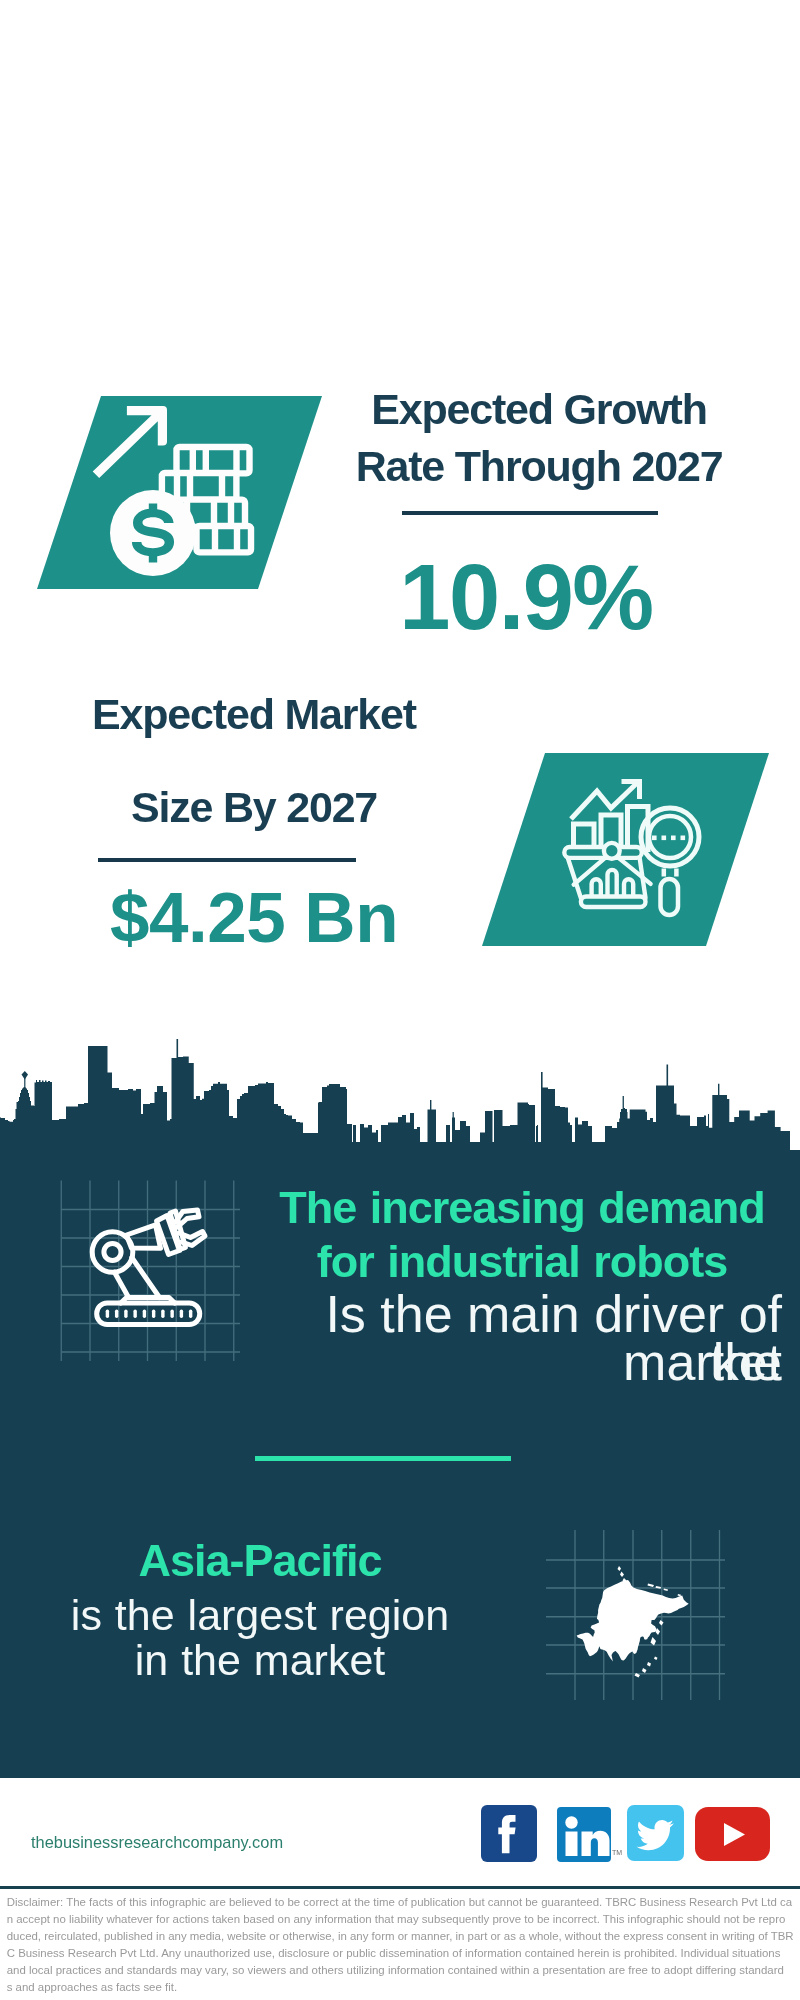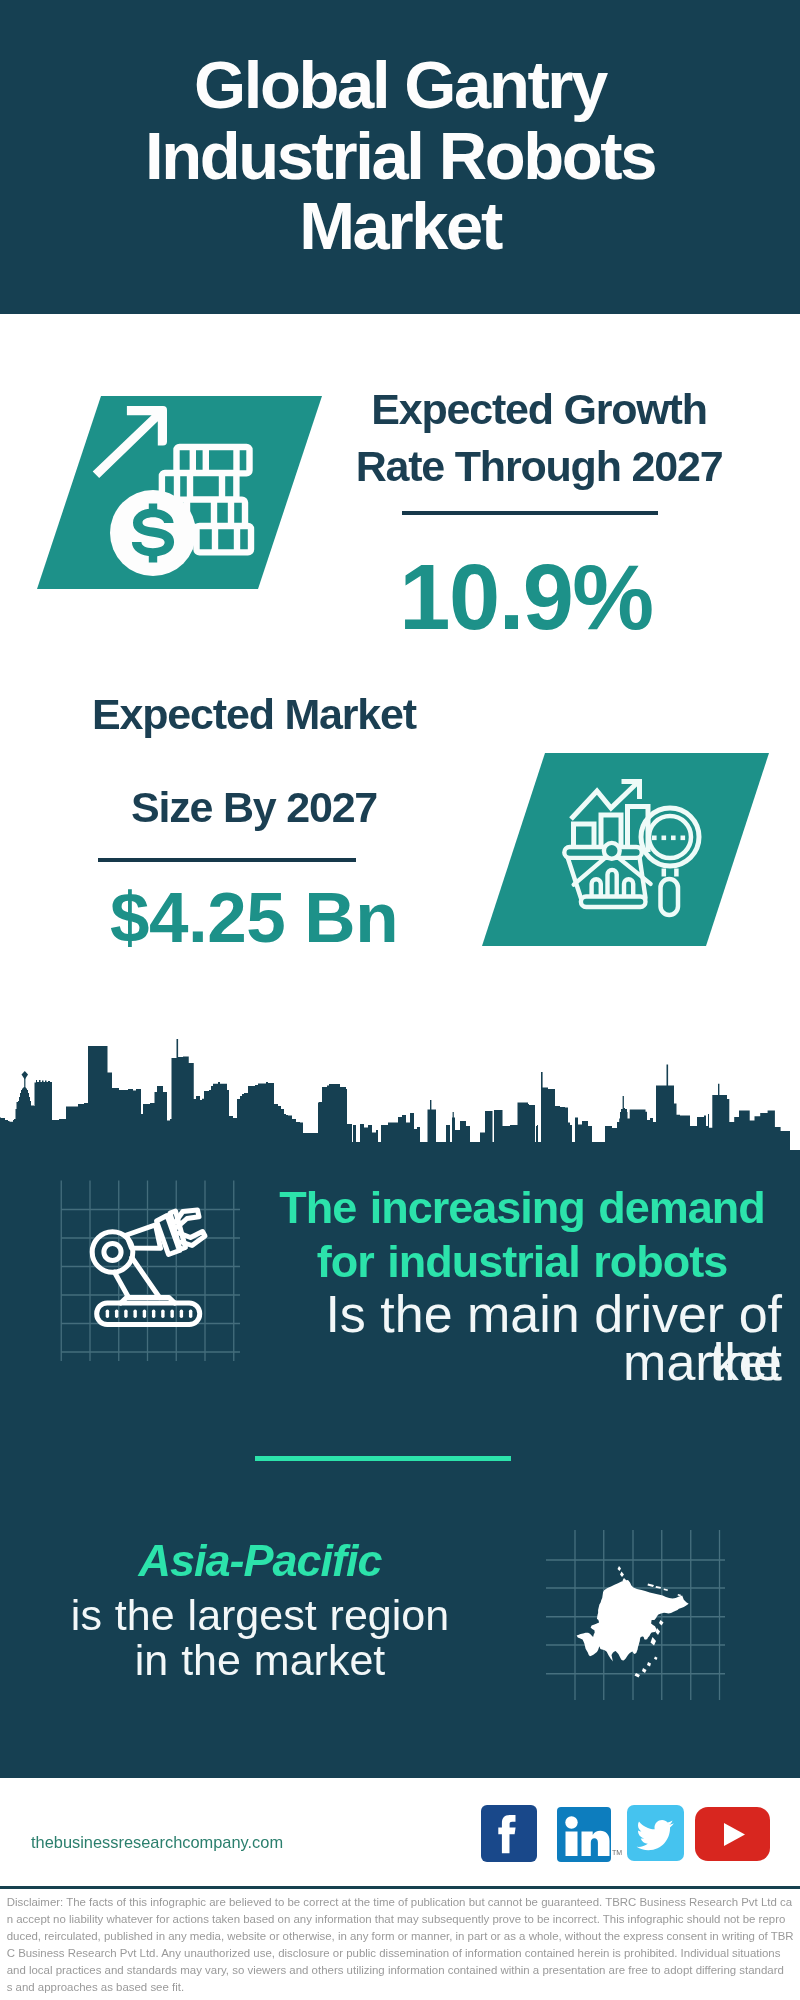--- a/index.html
+++ b/index.html
@@ -34,42 +34,37 @@
 
   .dark { position:absolute; left:0; top:1150px; width:800px; height:628px; background:#164052; }
   .skyline { position:absolute; left:0; top:1010px; }
 
   .rhead { position:absolute; left:262px; width:520px; text-align:center;
     color:#2ce3ab; font-size:45px; font-weight:bold; letter-spacing:-1px; word-spacing:2px; line-height:48px; }
   .rsub { position:absolute; left:262px; width:520px; text-align:right;
     color:#f2f7f8; font-size:52px; line-height:48px; }
   .midrule { position:absolute; left:255px; top:1456px; width:256px; height:5px; background:#2ce3ab; }
   .ahead { position:absolute; left:10px; width:500px; text-align:center;
-    color:#2ce3ab; font-size:45px; font-weight:bold; letter-spacing:-1px; line-height:48px;font-style:italic; }
+    color:#2ce3ab; font-size:45px; font-weight:bold; letter-spacing:-1px; line-height:48px; }
   .asub { position:absolute; left:10px; width:500px; text-align:center;
     color:#f2f7f8; font-size:43px; word-spacing:1px; line-height:48px; }
 
   .fsrc { position:absolute; left:31px; color:#2b7f6d; font-size:16.4px; line-height:20px; white-space:nowrap; }
   .divline { position:absolute; left:0; top:1886px; width:800px; height:3px; background:#17414f; }
   .disc { position:absolute; left:6.7px; color:#9a9a9a; white-space:nowrap;
     font-size:11.45px; line-height:17px; }
   .soc { position:absolute; }
   .page2, .page3 { position:absolute; left:0; top:0; width:800px; height:2000px; }
   .icon-box { position:absolute; left:0; top:0; }
 </style>
 </head>
 <body>
 
 <div class="page">
 
-  <div class="header">
-    <div class="t l1">Global Gantry</div>
-    <div class="t l2">Industrial Robots</div>
-    <div class="t l3">Market</div>
-  </div>
 
   <svg class="icon-box" width="800" height="2000" viewBox="0 0 800 2000">
     <path d="M37 589 L101 396 H322 L258 589 Z" fill="#1d9189"></path>
     <g stroke="#fdfdfd" stroke-width="6.4" fill="#1d9189">
       <rect x="176.5" y="447" width="73" height="26.4" rx="3"></rect>
       <path d="M192.8 447 v26.4 M205.8 447 v26.4 M236.5 447 v26.4" fill="none"></path>
       <rect x="161.9" y="473" width="74.5" height="26.6" rx="3"></rect>
       <path d="M177 473 v26.6 M190 473 v26.6 M222 473 v26.6" fill="none"></path>
       <rect x="187" y="499.6" width="58" height="27.4" rx="3"></rect>
       <path d="M214 499.6 v27.4 M231 499.6 v27.4" fill="none"></path>
@@ -258,14 +253,14 @@
     <rect x="0" y="0" width="75" height="54" rx="13" fill="#d8261f"></rect>
     <path fill="#ffffff" d="M29 16 L50 27.5 L29 39 Z"></path>
   </svg>
 
   <div class="divline"></div>
   <div class="disc" style="top:1894px">Disclaimer: The facts of this infographic are believed to be correct at the time of publication but cannot be guaranteed. TBRC Business Research Pvt Ltd ca</div>
   <div class="disc" style="top:1928px">duced, reirculated, published in any media, website or otherwise, in any form or manner, in part or as a whole, without the express consent in writing of TBR</div>
   <div class="disc" style="top:1911px">n accept no liability whatever for actions taken based on any information that may subsequently prove to be incorrect. This infographic should not be repro</div>
   <div class="disc" style="top:1945px">C Business Research Pvt Ltd. Any unauthorized use, disclosure or public dissemination of information contained herein is prohibited. Individual situations</div>
   <div class="disc" style="top:1962px">and local practices and standards may vary, so viewers and others utilizing information contained within a presentation are free to adopt differing standard</div>
-  <div class="disc" style="top:1979px">s and approaches as based see fit.</div>
+  <div class="disc" style="top:1979px">s and approaches as facts see fit.</div>
 </div>
 
 </body></html>

